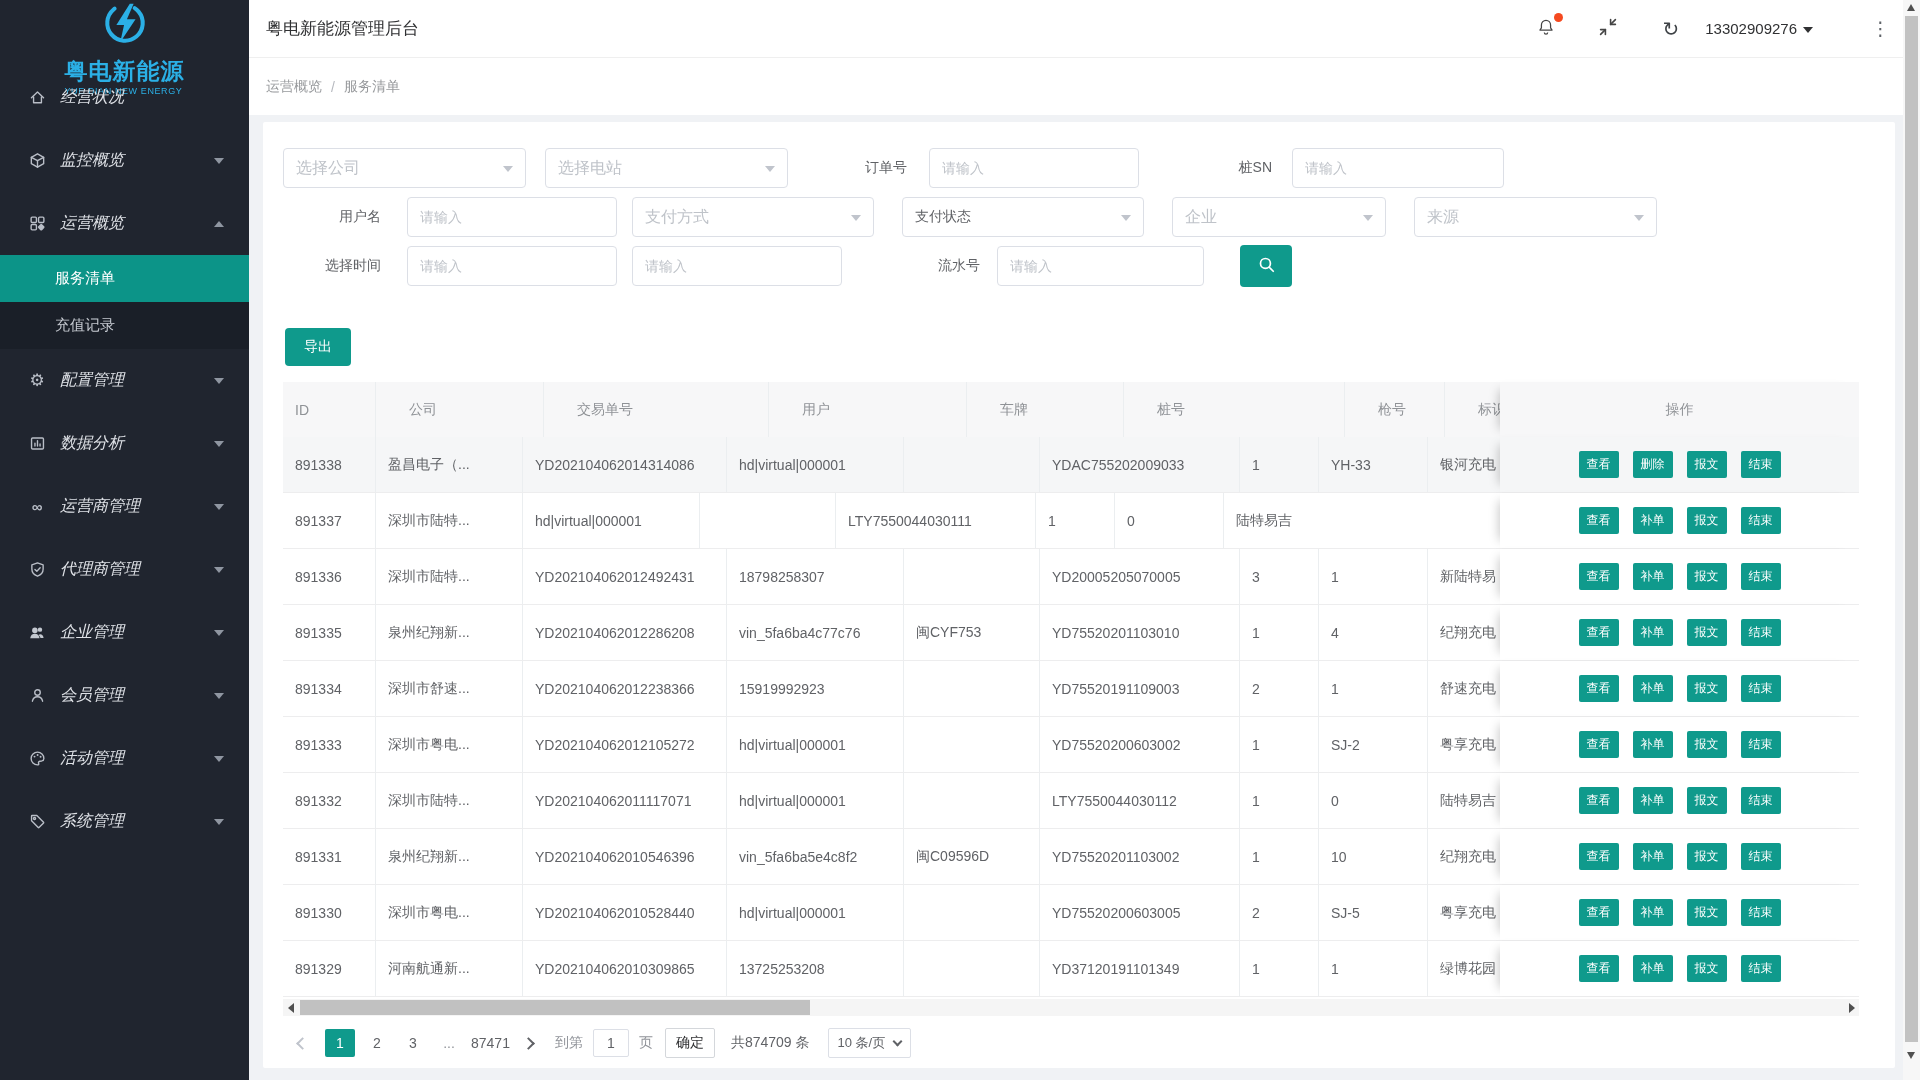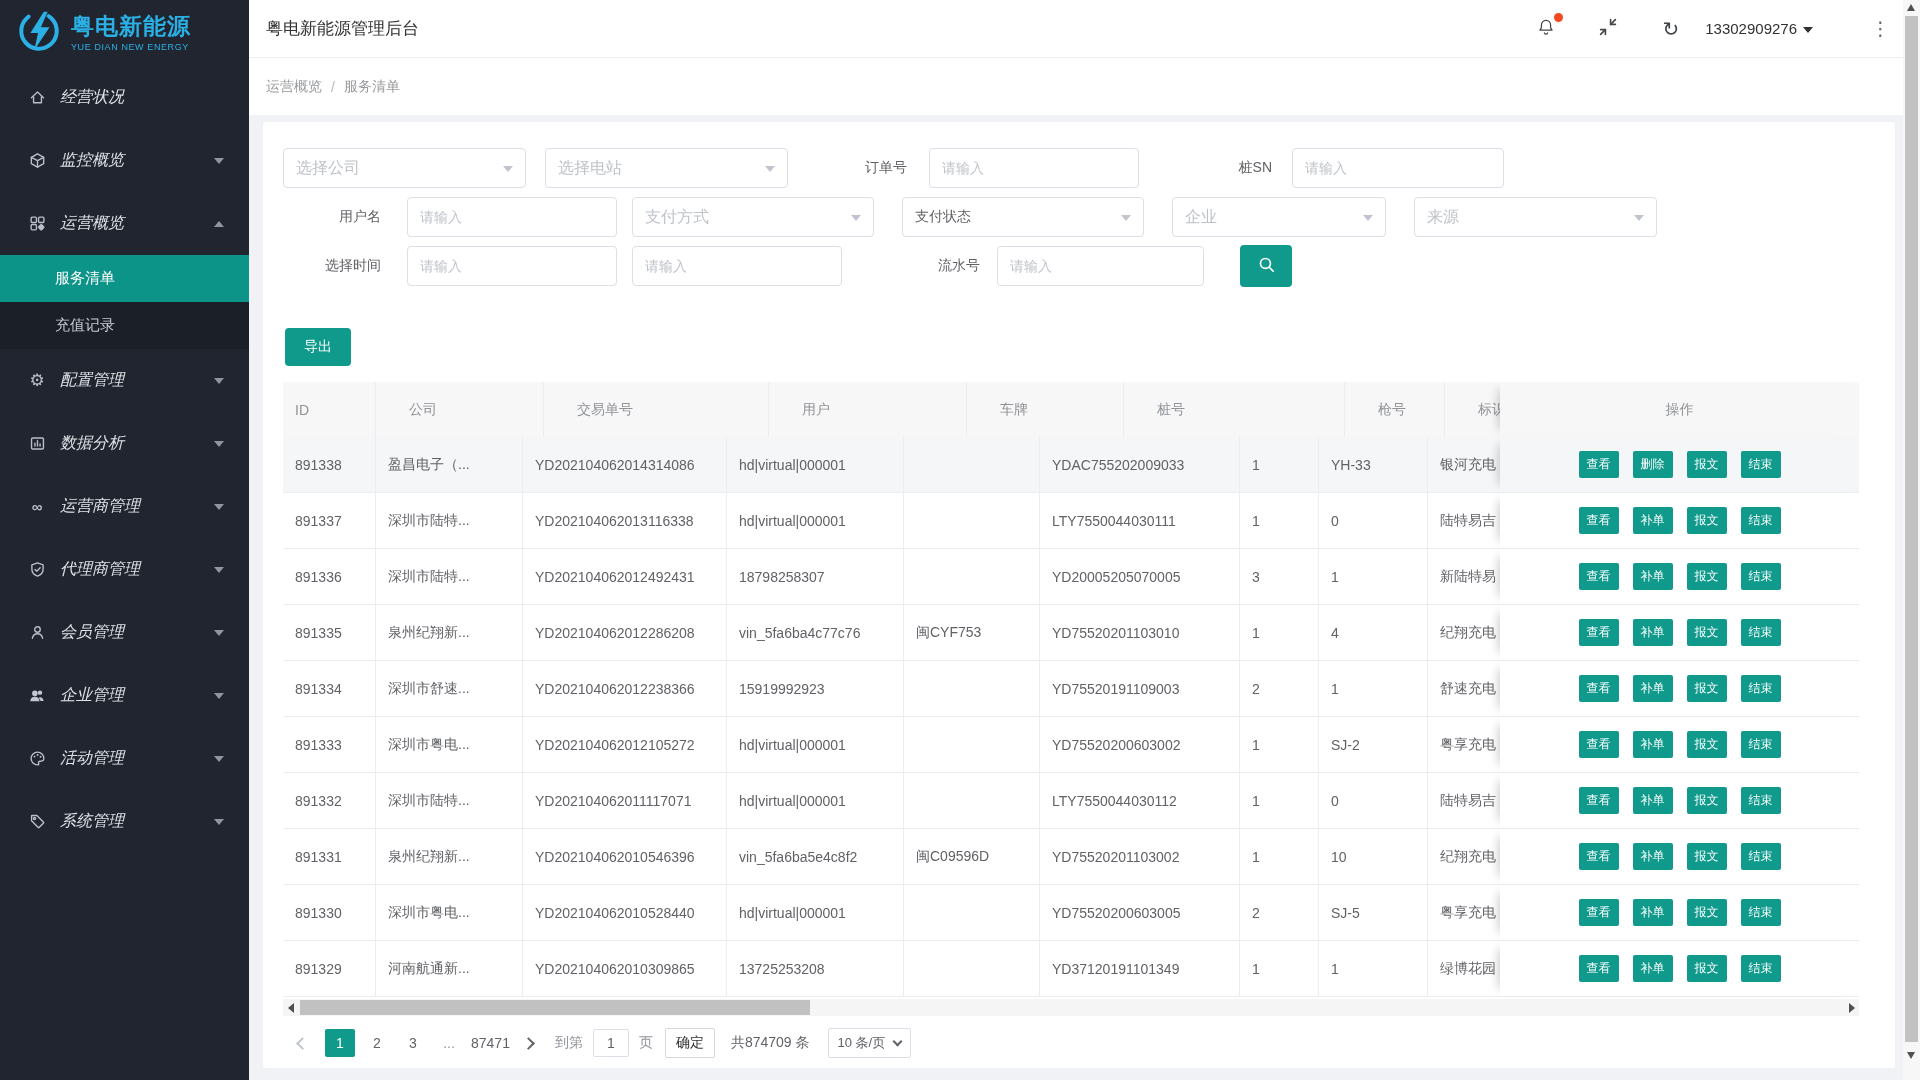--- a/index.html
+++ b/index.html
@@ -2,21 +2,21 @@
 <html><head>
 <meta charset="utf-8">
 <style>
   * { margin:0; padding:0; box-sizing:border-box; }
   html,body { width:1920px; height:1080px; overflow:hidden; }
   body { font-family:"Liberation Sans","DejaVu Sans",sans-serif; background:#f0f2f5; }
   .app { display:flex; width:1920px; height:1080px; position:relative; overflow:hidden; }
 
   
   .sidebar { width:249px; min-width:249px; background:#20252f; height:100%; }
-  .logo { height:66px; display:flex; align-items:center; padding-left:16px; gap:9px; }
+  .logo { height:66px; display:flex; align-items:center; gap:9px;flex-direction:column; }
   .logo-title { font-size:23px; color:#2bb0e6; font-weight:bold; letter-spacing:1px; line-height:1.1; }
   .logo-sub { font-size:9px; color:#2bb0e6; letter-spacing:.6px; margin-top:2px; }
   .m-item { height:63px; display:flex; align-items:center; padding:0 25px 0 28px; color:#dfe2e7; font-size:16px; cursor:pointer;font-style:italic; }
   .m-icon { width:18px; height:18px; margin-right:14px; color:#b9bec7; display:flex; align-items:center; justify-content:center; font-size:16px; }
   .m-icon .g { font-size:17px; line-height:1; color:#b9bec7; }
   .m-label { flex:1; }
   .chev { width:0; height:0; border-left:5px solid transparent; border-right:5px solid transparent; }
   .chev.down { border-top:6px solid #8f96a1; }
   .chev.up { border-bottom:6px solid #8f96a1; }
   .submenu { background:#1a1f28; }
@@ -191,38 +191,38 @@
             <svg width="17" height="17" viewBox="0 0 16 16" fill="none" stroke="currentColor" stroke-width="1.3" stroke-linecap="round" stroke-linejoin="round">
               <path d="M8 1.8l5.3 1.9v3.9c0 3.3-2.2 5.6-5.3 6.7-3.1-1.1-5.3-3.4-5.3-6.7V3.7z"></path>
               <path d="M5.6 7.9l1.8 1.8 3.1-3.3"></path>
             </svg>
           </span>
           <span class="m-label">代理商管理</span>
           <span class="chev down"></span>
         </div>
         <div class="m-item">
           <span class="m-icon">
-            <svg width="17" height="17" viewBox="0 0 16 16" fill="none" stroke="currentColor" stroke-width="1.3" stroke-linecap="round" stroke-linejoin="round">
-              <circle cx="8" cy="5.2" r="2.6"></circle>
-              <path d="M3.2 13.4c.6-3 2.6-4.2 4.8-4.2s4.2 1.2 4.8 4.2"></path>
-            </svg>
-          </span>
-          <span class="m-label">会员管理</span>
-          <span class="chev down"></span>
-        </div>
-        <div class="m-item">
-          <span class="m-icon">
             <svg width="18" height="17" viewBox="0 0 16 16" fill="#c3c8d0">
               <circle cx="10.8" cy="5.3" r="2.1"></circle>
               <path d="M14.2 13.2c-.3-2.3-1.5-3.5-3.1-3.5-.6 0-1.2.2-1.7.6 1 .9 1.7 2 1.9 2.9z"></path>
               <circle cx="6" cy="6" r="2.6"></circle>
               <path d="M1.6 13.4c.4-2.9 2-4.2 4.4-4.2s4 1.3 4.4 4.2z"></path>
             </svg>
           </span>
           <span class="m-label">企业管理</span>
+          <span class="chev down"></span>
+        </div>
+        <div class="m-item">
+          <span class="m-icon">
+            <svg width="17" height="17" viewBox="0 0 16 16" fill="none" stroke="currentColor" stroke-width="1.3" stroke-linecap="round" stroke-linejoin="round">
+              <circle cx="8" cy="5.2" r="2.6"></circle>
+              <path d="M3.2 13.4c.6-3 2.6-4.2 4.8-4.2s4.2 1.2 4.8 4.2"></path>
+            </svg>
+          </span>
+          <span class="m-label">会员管理</span>
           <span class="chev down"></span>
         </div>
         <div class="m-item">
           <span class="m-icon">
             <svg width="17" height="17" viewBox="0 0 16 16" fill="none" stroke="currentColor" stroke-width="1.3" stroke-linecap="round" stroke-linejoin="round">
               <path d="M8 2a6 6 0 1 0 0 12c1 0 1.4-.6 1.1-1.3-.4-.9-.1-1.9 1-2.1l1.9-.3C13.5 10 14 9.2 14 8a6 6 0 0 0-6-6z"></path>
               <circle cx="5.2" cy="6.2" r=".9" fill="currentColor" stroke="none"></circle>
               <circle cx="8.1" cy="4.7" r=".9" fill="currentColor" stroke="none"></circle>
               <circle cx="10.9" cy="6.3" r=".9" fill="currentColor" stroke="none"></circle>
             </svg>
@@ -368,21 +368,20 @@
                 <div class="td action">
                   <button class="abtn">查看</button>
                   <button class="abtn">删除</button>
                   <button class="abtn">报文</button>
                   <button class="abtn">结束</button>
                 </div>
               </div>
               <div class="trow">
                 <div class="td c0">891337</div>
                 <div class="td c1">深圳市陆特...</div>
-                <div class="td c2">YD202104062013116338</div>
                 <div class="td c3">hd|virtual|000001</div>
                 <div class="td c4"></div>
                 <div class="td c5">LTY7550044030111</div>
                 <div class="td c6">1</div>
                 <div class="td c7">0</div>
                 <div class="td c8">陆特易吉</div>
                 <div class="td action">
                   <button class="abtn">查看</button>
                   <button class="abtn">补单</button>
                   <button class="abtn">报文</button>

